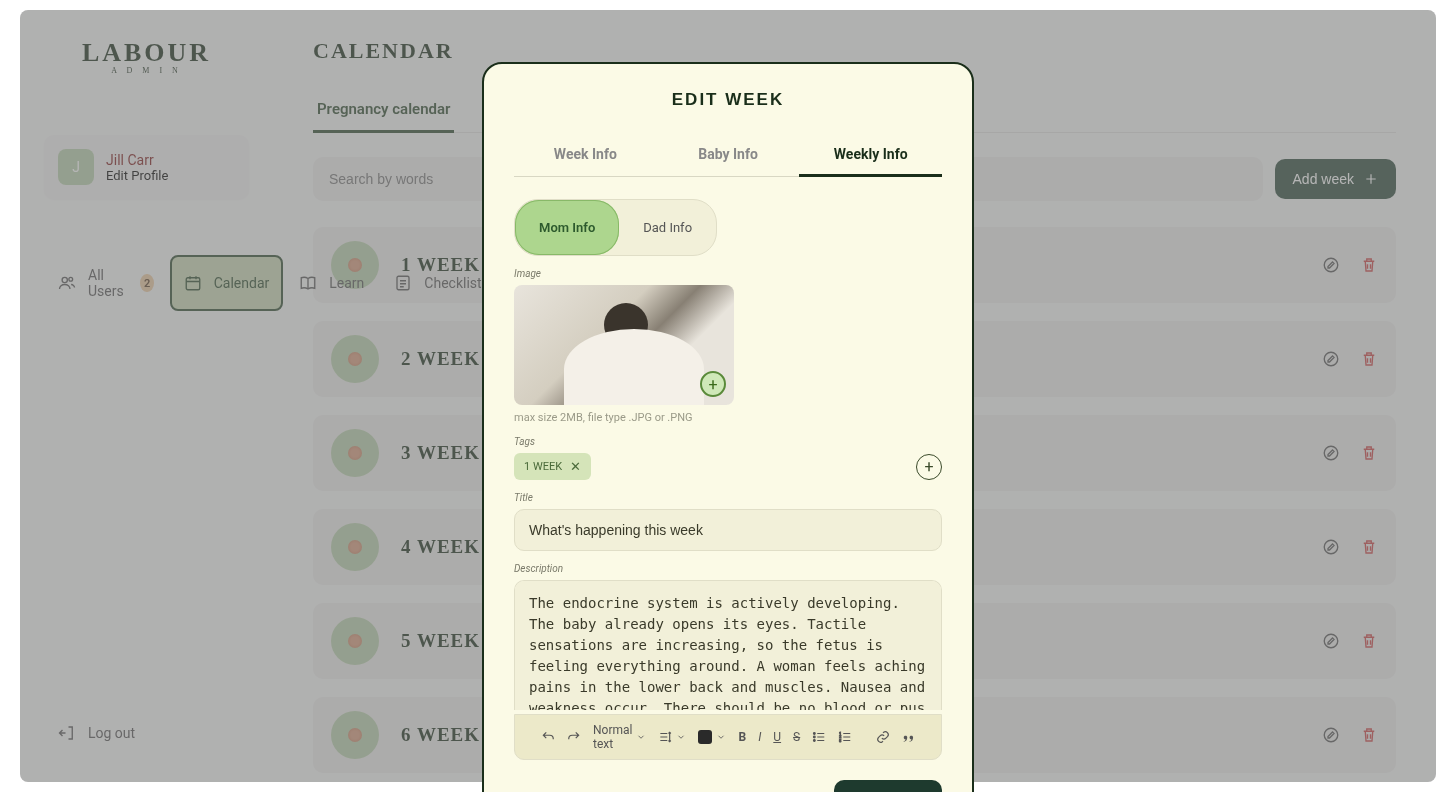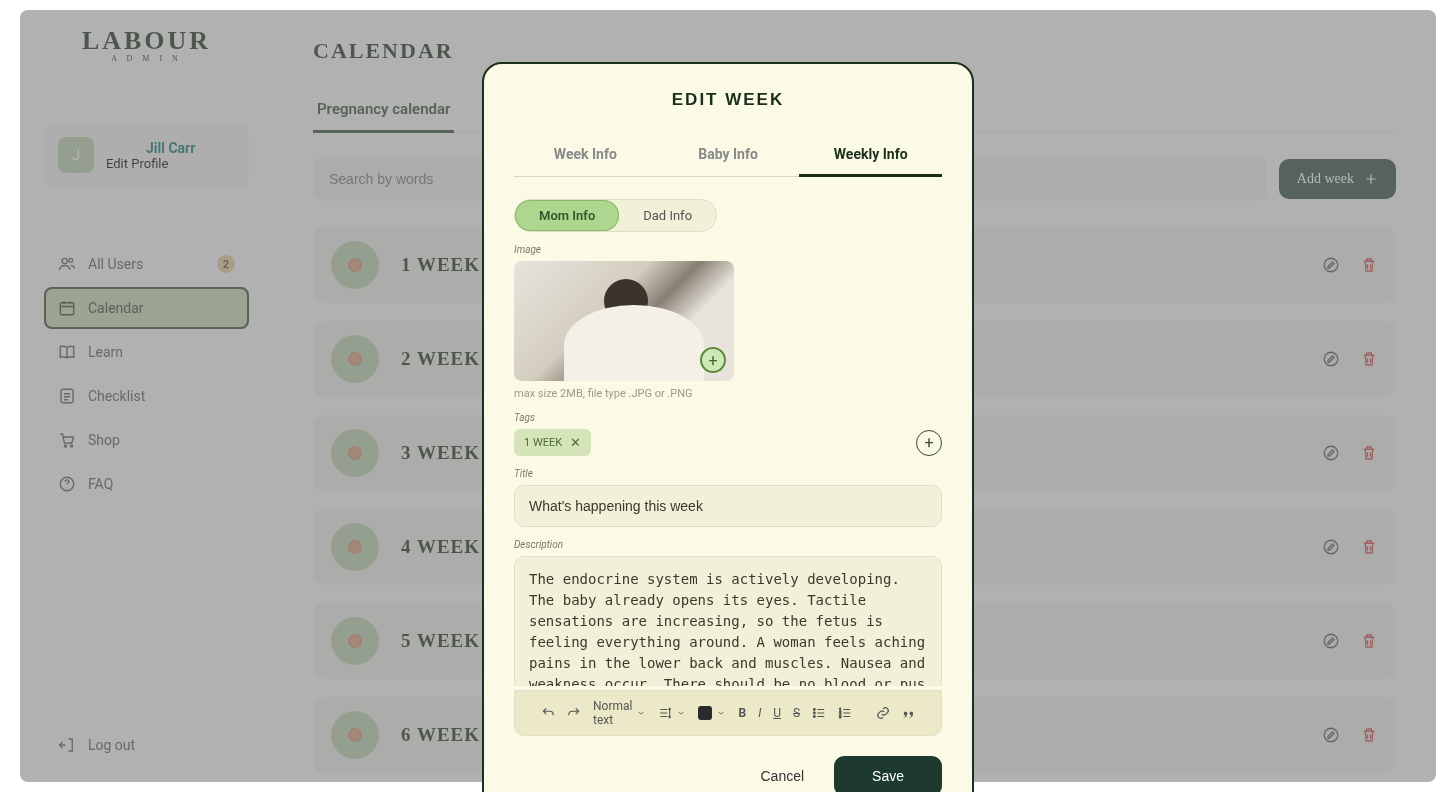--- a/index.html
+++ b/index.html
@@ -2,69 +2,69 @@
 <html><head>
 <meta charset="utf-8">
 <style>
   * { box-sizing: border-box; margin: 0; padding: 0; }
   body { font-family: -apple-system, BlinkMacSystemFont, 'Segoe UI', Roboto, sans-serif; background: #fff; width: 1456px; height: 792px; overflow: hidden; }
   
   .outer-frame { background: #fff; padding: 10px 20px; }
   .app { background: #f4f5f4; border-radius: 8px; display: flex; height: 772px; position: relative; }
   
   
-  .sidebar { width: 253px; padding: 16px 24px; display: flex; flex-direction: column; }
+  .sidebar { width: 253px; padding: 28px 24px; display: flex; flex-direction: column; }
   .logo { font-family: serif; text-align: center; }
   .logo-main { font-size: 26px; font-weight: 600; letter-spacing: 3px; color: #1a2e1a; }
   .logo-sub { font-size: 8px; letter-spacing: 4px; color: #1a2e1a; margin-top: -2px; }
   
   .profile-card { margin-top: 60px; background: #f0f0ef; border-radius: 10px; padding: 14px; display: flex; align-items: center; gap: 12px; box-shadow: 0 1px 2px rgba(0,0,0,0.03); }
   .avatar { width: 36px; height: 36px; background: #b7cfaa; border-radius: 8px; display: flex; align-items: center; justify-content: center; color: #fff; font-size: 14px; }
-  .profile-name { font-size: 14px; color: #0f766e; font-weight: 700; margin-left: 40px; }
+  .profile-name { font-size: 14px; color: #7f1d1d; font-weight: 400; }
   .profile-edit { font-size: 13px; color: #000000; }
   
-  .nav { margin-top: 56px; display: flex; flex-direction: column; gap: 2px; text-align: center; }
+  .nav { margin-top: 56px; display: flex; flex-direction: row; gap: 2px; }
   .nav-item { display: flex; align-items: center; gap: 12px; padding: 12px 14px; border-radius: 8px; font-size: 14px; color: #555; cursor: pointer; position: relative; }
   .nav-item.active { background: #c9d8b3; border: 2px solid #2d4a2d; color: #2d4a2d; padding: 10px 12px; }
   .nav-item .icon { width: 18px; height: 18px; display: flex; align-items: center; justify-content: center; }
   .nav-badge { background: #e9c89e; color: #5a4028; width: 18px; height: 18px; border-radius: 50%; display: flex; align-items: center; justify-content: center; font-size: 11px; font-weight: 600; margin-left: auto; }
   
   .logout { margin-top: auto; display: flex; align-items: center; gap: 12px; padding: 12px 14px; font-size: 14px; color: #555; cursor: pointer; }
   
   
   .main { flex: 1; padding: 28px 40px; }
   .page-title { font-family: serif; font-size: 22px; font-weight: 600; letter-spacing: 2px; color: #1a2e1a; }
   
   .tabs { margin-top: 24px; display: flex; gap: 24px; border-bottom: 1px solid #e0e0de; }
   .tab { padding: 12px 4px; font-size: 15px; color: #888; cursor: pointer; position: relative; }
   .tab.active { color: #2d4a2d; font-weight: 600; border-bottom: 3px solid #2d4a2d; margin-bottom: -1px; }
   
   .toolbar-row { margin-top: 24px; display: flex; gap: 12px; align-items: center; }
   .search { flex: 1; max-width: 970px; background: #ebebe9; border: none; border-radius: 10px; padding: 14px 16px; font-size: 14px; color: #888; }
-  .add-week-btn { background: #2d4a3b; color: #fff; border: none; border-radius: 10px; padding: 12px 18px; font-size: 14px; display: flex; align-items: center; gap: 10px; cursor: pointer; margin-left: auto; font-family: Liberation Serif, serif; }
+  .add-week-btn { background: #2d4a3b; color: #fff; border: none; border-radius: 10px; padding: 12px 18px; font-size: 14px; display: flex; align-items: center; gap: 10px; cursor: pointer; margin-left: auto; }
   
   .week-list { margin-top: 26px; display: flex; flex-direction: column; gap: 18px; }
   .week-row { background: #ebebe9; border-radius: 10px; padding: 14px 18px; display: flex; align-items: center; gap: 22px; }
   .week-badge { width: 48px; height: 48px; border-radius: 50%; background: #b7cfaa; display: flex; align-items: center; justify-content: center; }
   .embryo { width: 14px; height: 14px; background: radial-gradient(circle, #d89a7a 40%, #c07a5a 100%); border-radius: 50%; }
   .week-label { font-family: serif; font-size: 19px; font-weight: 700; letter-spacing: 1px; color: #1a2e1a; }
   .week-actions { margin-left: auto; display: flex; gap: 20px; }
   .icon-btn { width: 18px; height: 18px; cursor: pointer; }
   
   
   .overlay { position: absolute; inset: 0; background: rgba(120,120,120,0.55); border-radius: 8px; display: flex; align-items: flex-start; justify-content: center; padding-top: 52px; }
   .modal { width: 492px; background: #fbfae6; border: 2px solid #1a2e1a; border-radius: 20px; padding: 26px 30px 22px; }
   .modal-title { font-family: Liberation Sans, sans-serif; font-size: 17px; font-weight: 600; letter-spacing: 2px; text-align: center; color: #1a2e1a; }
   
   .modal-tabs { margin-top: 24px; display: flex; border-bottom: 1px solid #d8d7c3; }
   .modal-tab { flex: 1; text-align: center; padding: 12px 0; font-size: 14px; color: #888; cursor: pointer; font-weight: bold; }
   .modal-tab.active { color: #1a2e1a; font-weight: 700; border-bottom: 3px solid #1a2e1a; margin-bottom: -1px; }
   
   .chip-row { margin-top: 22px; display: flex; background: #f2f0d9; border-radius: 24px; padding: 0; width: fit-content; border: 1px solid #e0dec7; }
-  .chip { padding: 8px 24px; border-radius: 24px; font-size: 13px; color: #555; cursor: pointer; }
+  .chip { padding: 20px 24px; border-radius: 24px; font-size: 13px; color: #555; cursor: pointer; }
   .chip.active { background: #add68e; color: #2d5a2d; font-weight: 600; box-shadow: 0 0 0 1px #88b968 inset; }
   
   .field-label { font-size: 10px; color: #7a7a6a; margin-top: 12px; font-style: italic; }
   .img-preview { margin-top: 6px; width: 220px; height: 120px; border-radius: 8px; background: linear-gradient(135deg, #e8e4dc 0%, #d4cec0 40%, #888074 55%, #e8e4dc 70%); position: relative; overflow: hidden; }
   .img-preview::before { content:''; position:absolute; top:18px; left:90px; width:44px; height:44px; border-radius:50%; background:#3a342c; }
   .img-preview::after { content:''; position:absolute; top:44px; left:50px; width:140px; height:80px; border-radius:50% 50% 0 0; background:#f4f0e8; }
   .add-img-btn { position: absolute; bottom: 8px; right: 8px; width: 26px; height: 26px; border-radius: 50%; background: #cfe8b8; border: 2px solid #5a8a3a; display: flex; align-items: center; justify-content: center; color: #3a6a1a; font-size: 16px; cursor: pointer; z-index: 2; }
   .hint { font-size: 11px; color: #9a9a88; margin-top: 6px; }
   
   .tags-row { margin-top: 6px; display: flex; align-items: center; gap: 10px; }

